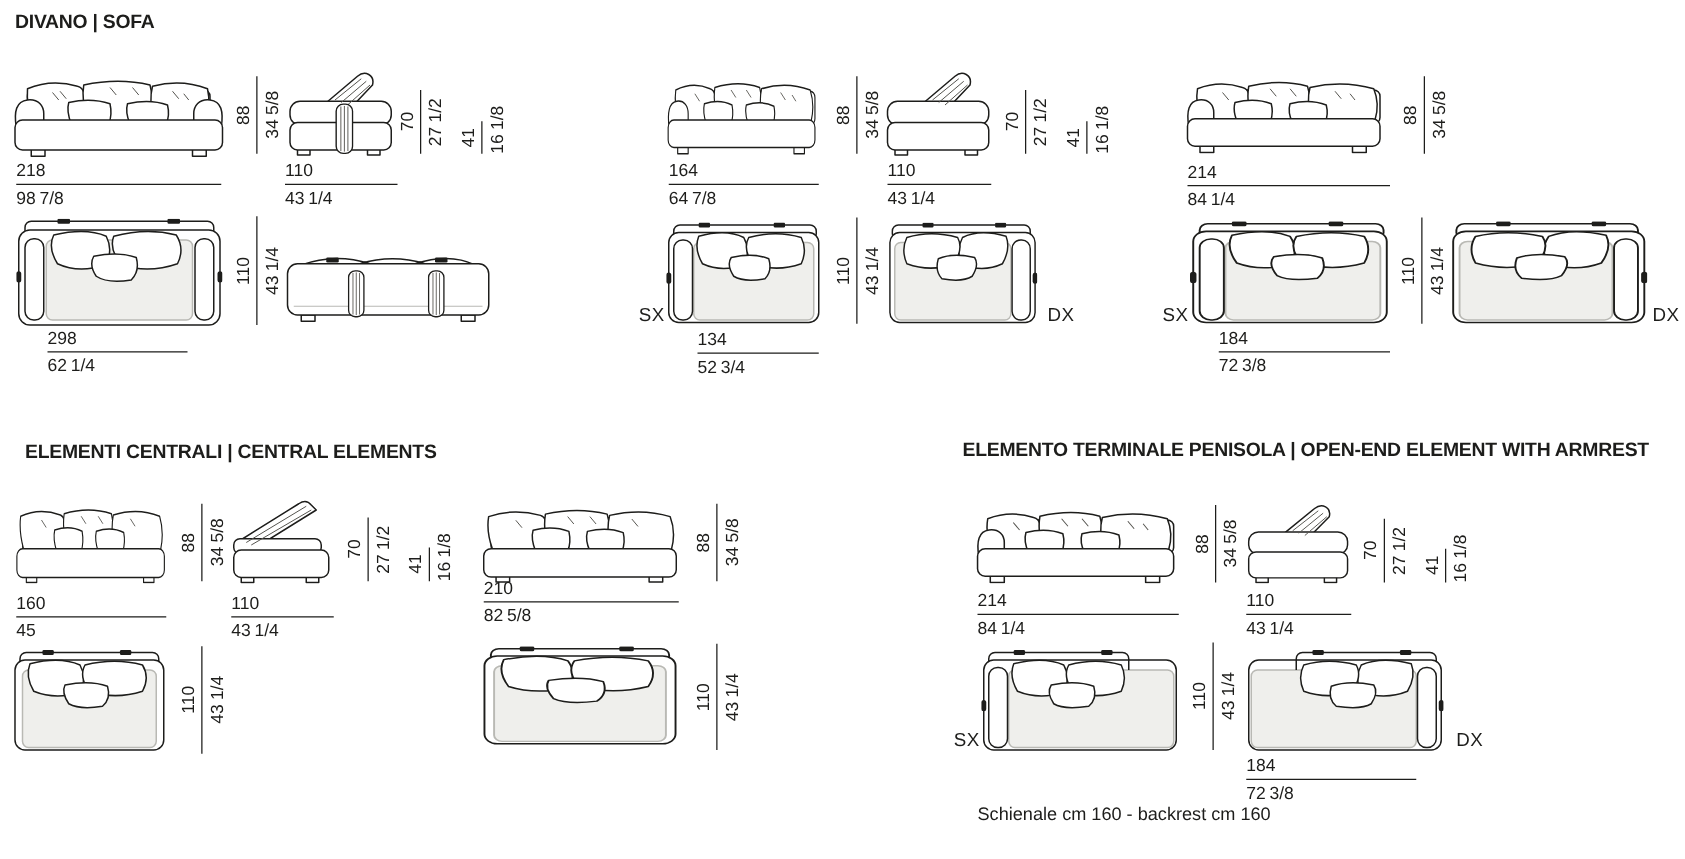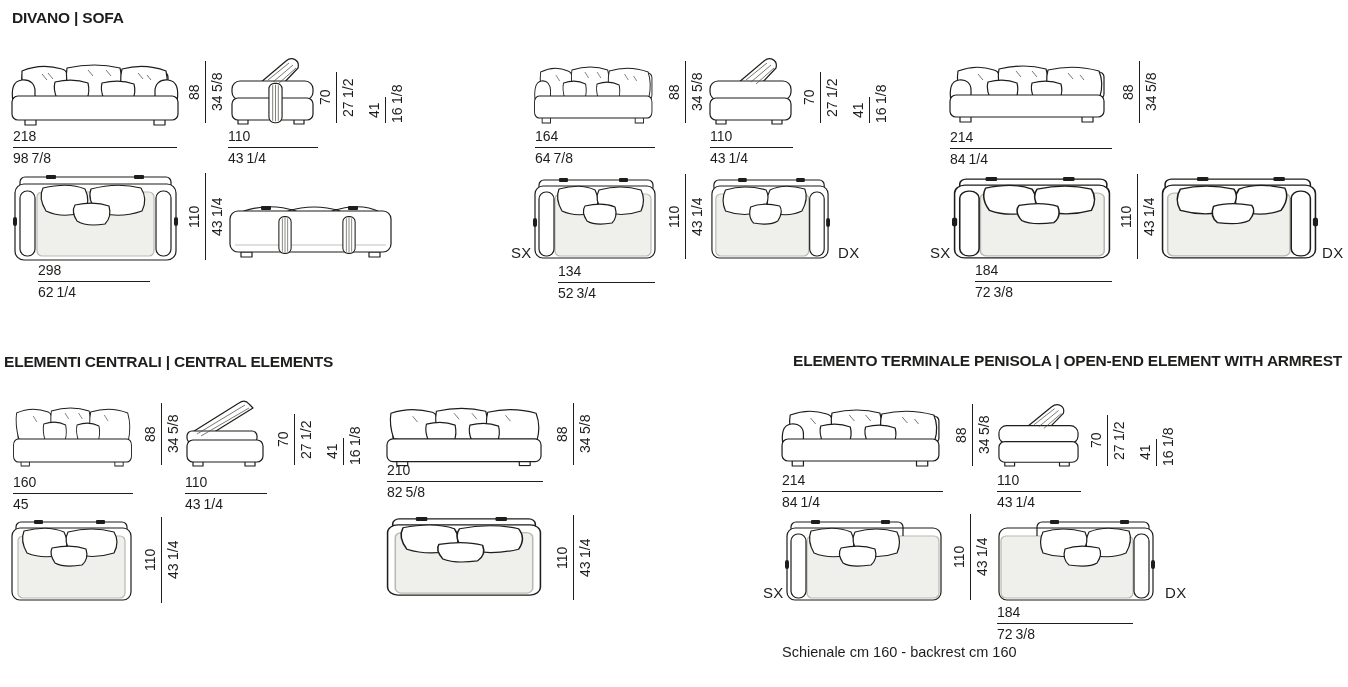--- a/index.html
+++ b/index.html
@@ -338,21 +338,21 @@
     <div class="cm">184</div>
     <div class="rule"></div>
     <div class="in"><span>72</span><span class="fr">3/8</span></div>
   </div>
   <div class="vgrp" style="left:1118px;top:174px;height:85px">
     <span class="vt" style="height:85px">110</span>
     <i class="vr" style="height:85px"></i>
     <span class="vt" style="height:85px"><span>43</span><span class="fr">1/4</span></span>
   </div>
 
-  <div class="sec-title" style="left:4px;top:353px">ELEMENTI CENTRALI | CENTRAL ELEMENTS</div>
+  <div class="sec-title" style="left:20px;top:353px">ELEMENTI CENTRALI | CENTRAL ELEMENTS</div>
 
   <svg class="fig" style="left:12px;top:402px" width="121" height="65" viewBox="0 0 160 65" preserveAspectRatio="none">
       <use href="#fC"></use>
     </svg>
   <div class="hdim" style="left:13px;top:475px;width:120px">
     <div class="cm">160</div>
     <div class="rule"></div>
     <div class="in"><span>45</span><span class="fr"></span></div>
   </div>
   <div class="vgrp" style="left:142px;top:403px;height:62px">
@@ -403,21 +403,21 @@
 
   <svg class="fig" style="left:385px;top:517px" width="158" height="80" viewBox="0 0 123 82" preserveAspectRatio="none">
       <use href="#tC"></use>
     </svg>
   <div class="vgrp" style="left:554px;top:515px;height:85px">
     <span class="vt" style="height:85px">110</span>
     <i class="vr" style="height:85px"></i>
     <span class="vt" style="height:85px"><span>43</span><span class="fr">1/4</span></span>
   </div>
 
-  <div class="sec-title" style="left:793px;top:352px">ELEMENTO TERMINALE PENISOLA | OPEN-END ELEMENT WITH ARMREST</div>
+  <div class="sec-title" style="left:770px;top:352px">ELEMENTO TERMINALE PENISOLA | OPEN-END ELEMENT WITH ARMREST</div>
 
   <svg class="fig" style="left:780px;top:405px" width="163" height="62" viewBox="0 0 160 62" preserveAspectRatio="none">
       <use href="#fL"></use>
     </svg>
   <div class="hdim" style="left:782px;top:473px;width:161px">
     <div class="cm">214</div>
     <div class="rule"></div>
     <div class="in"><span>84</span><span class="fr">1/4</span></div>
   </div>
   <div class="vgrp" style="left:953px;top:404px;height:62px">

